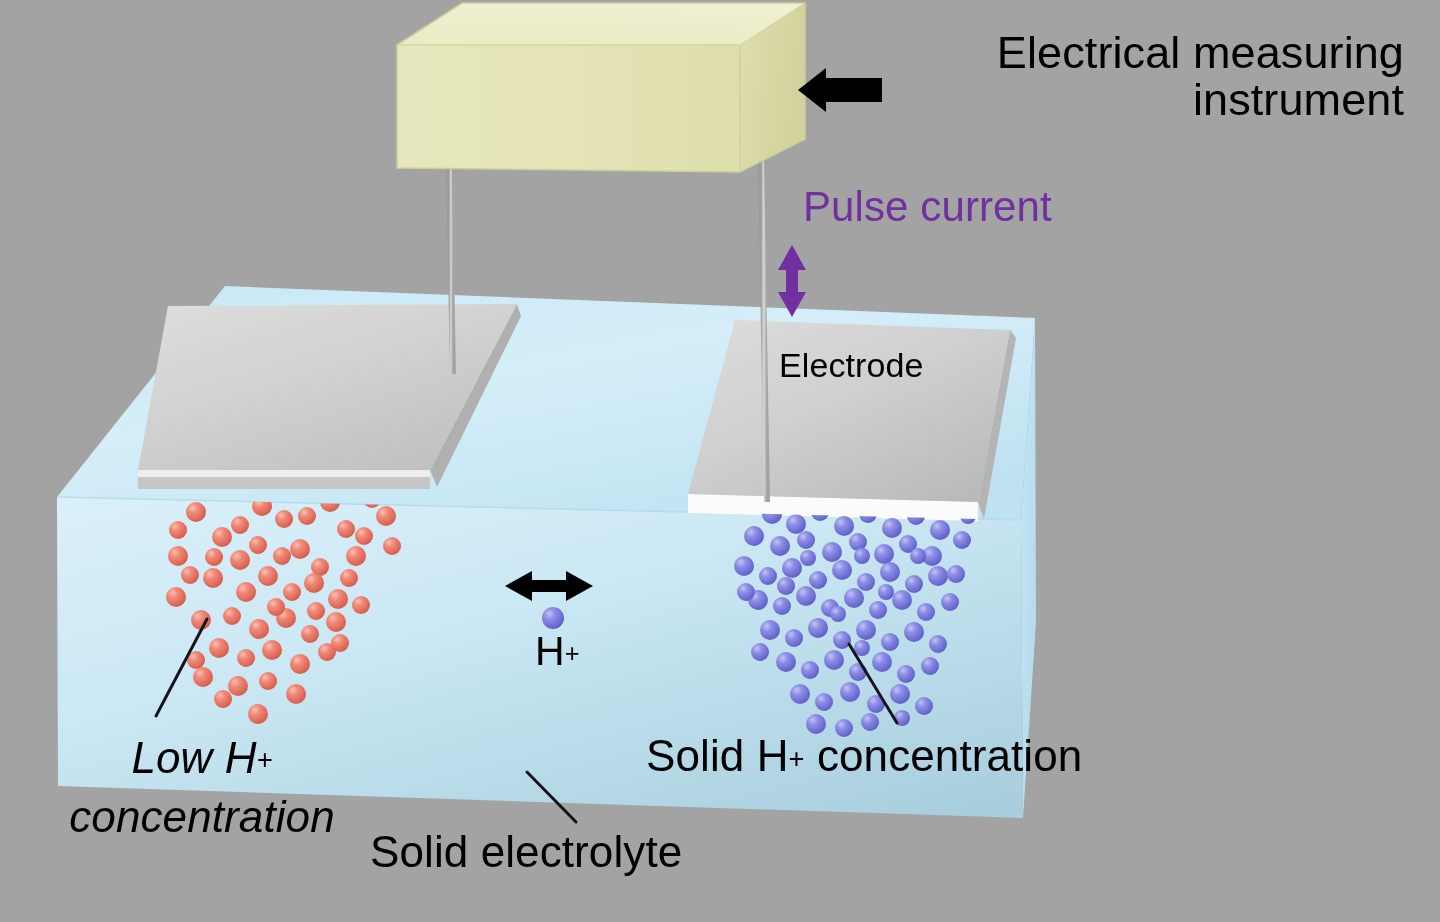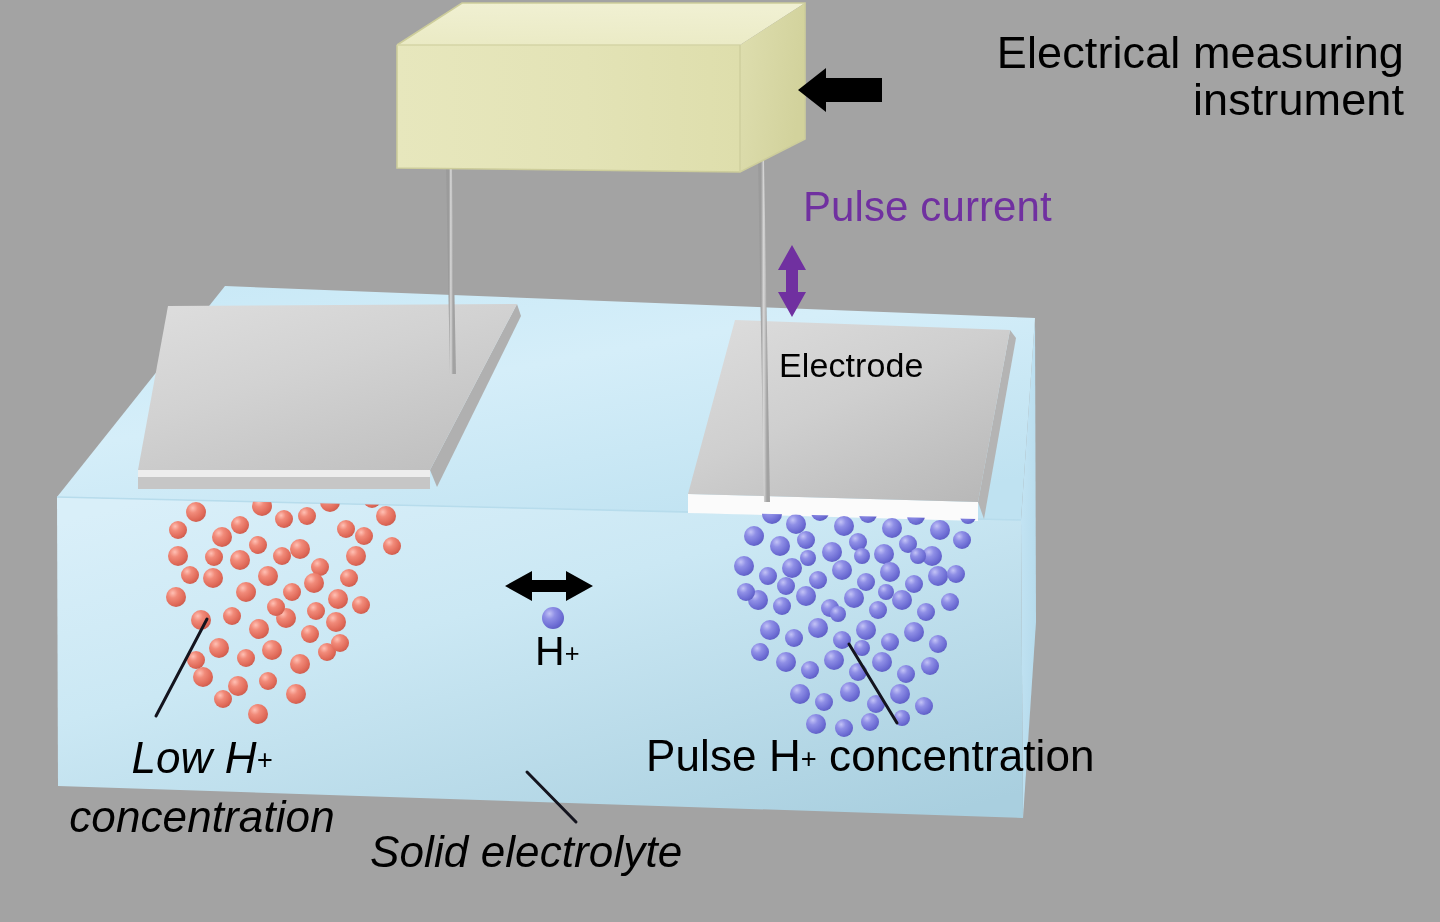--- a/index.html
+++ b/index.html
@@ -67,21 +67,20 @@
   }
   #label-high {
     left: 646px;
     top: 733px;
     font-size: 44px;
   }
   #label-solid {
     left: 370px;
     top: 829px;
     font-size: 44px;
-    font-style: italic;
   }
   .sup {
     font-size: 0.62em;
     vertical-align: 10%;
   }
 </style>
 </head>
 <body>
 
 <div id="stage">
@@ -380,17 +379,17 @@
 instrument</div>
 
   <div class="lbl" id="label-pulse">Pulse current</div>
 
   <div class="lbl" id="label-electrode">Electrode</div>
 
   <div class="lbl" id="label-hplus"><span>H</span><span class="sup">+</span></div>
 
   <div class="lbl" id="label-low"><span>Low H</span><span class="sup">+</span><br><span>concentration</span></div>
 
-  <div class="lbl" id="label-high"><span>Pulse H</span><span class="sup">+</span><span> concentration</span></div>
+  <div class="lbl" id="label-high"><span>Solid H</span><span class="sup">+</span><span> concentration</span></div>
 
   <div class="lbl" id="label-solid">Solid electrolyte</div>
 
 </div>
 
 </body></html>

